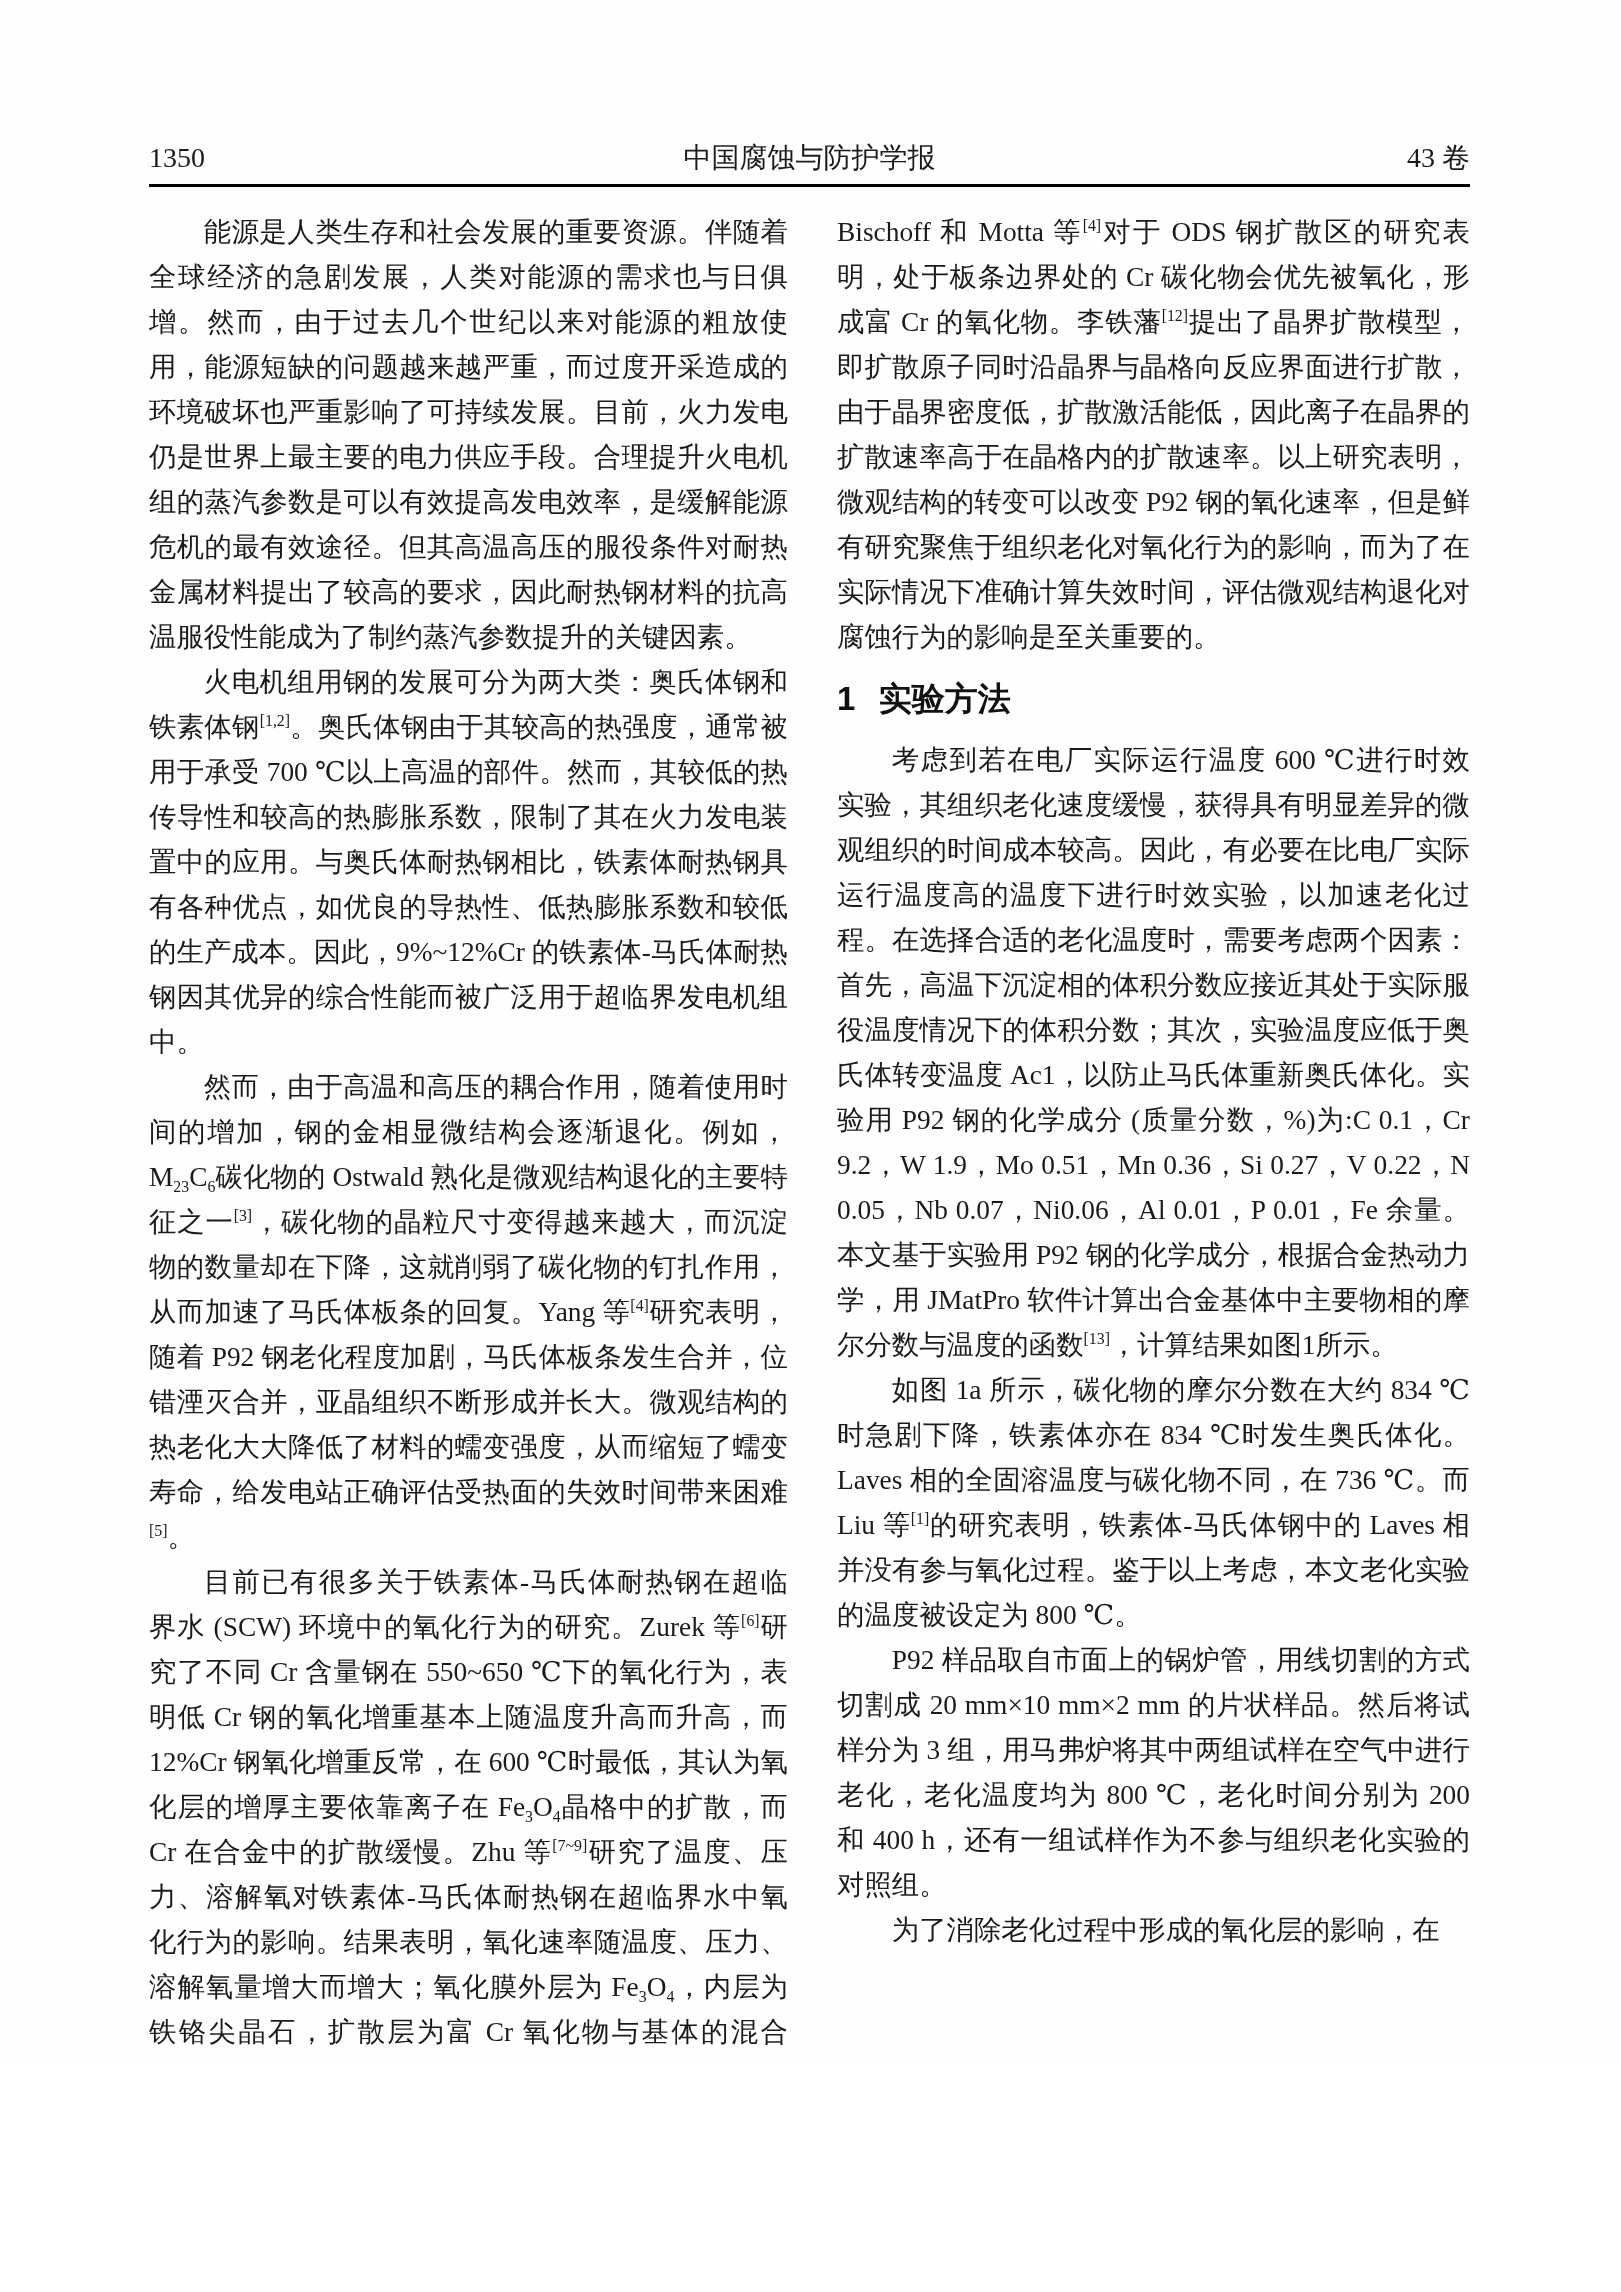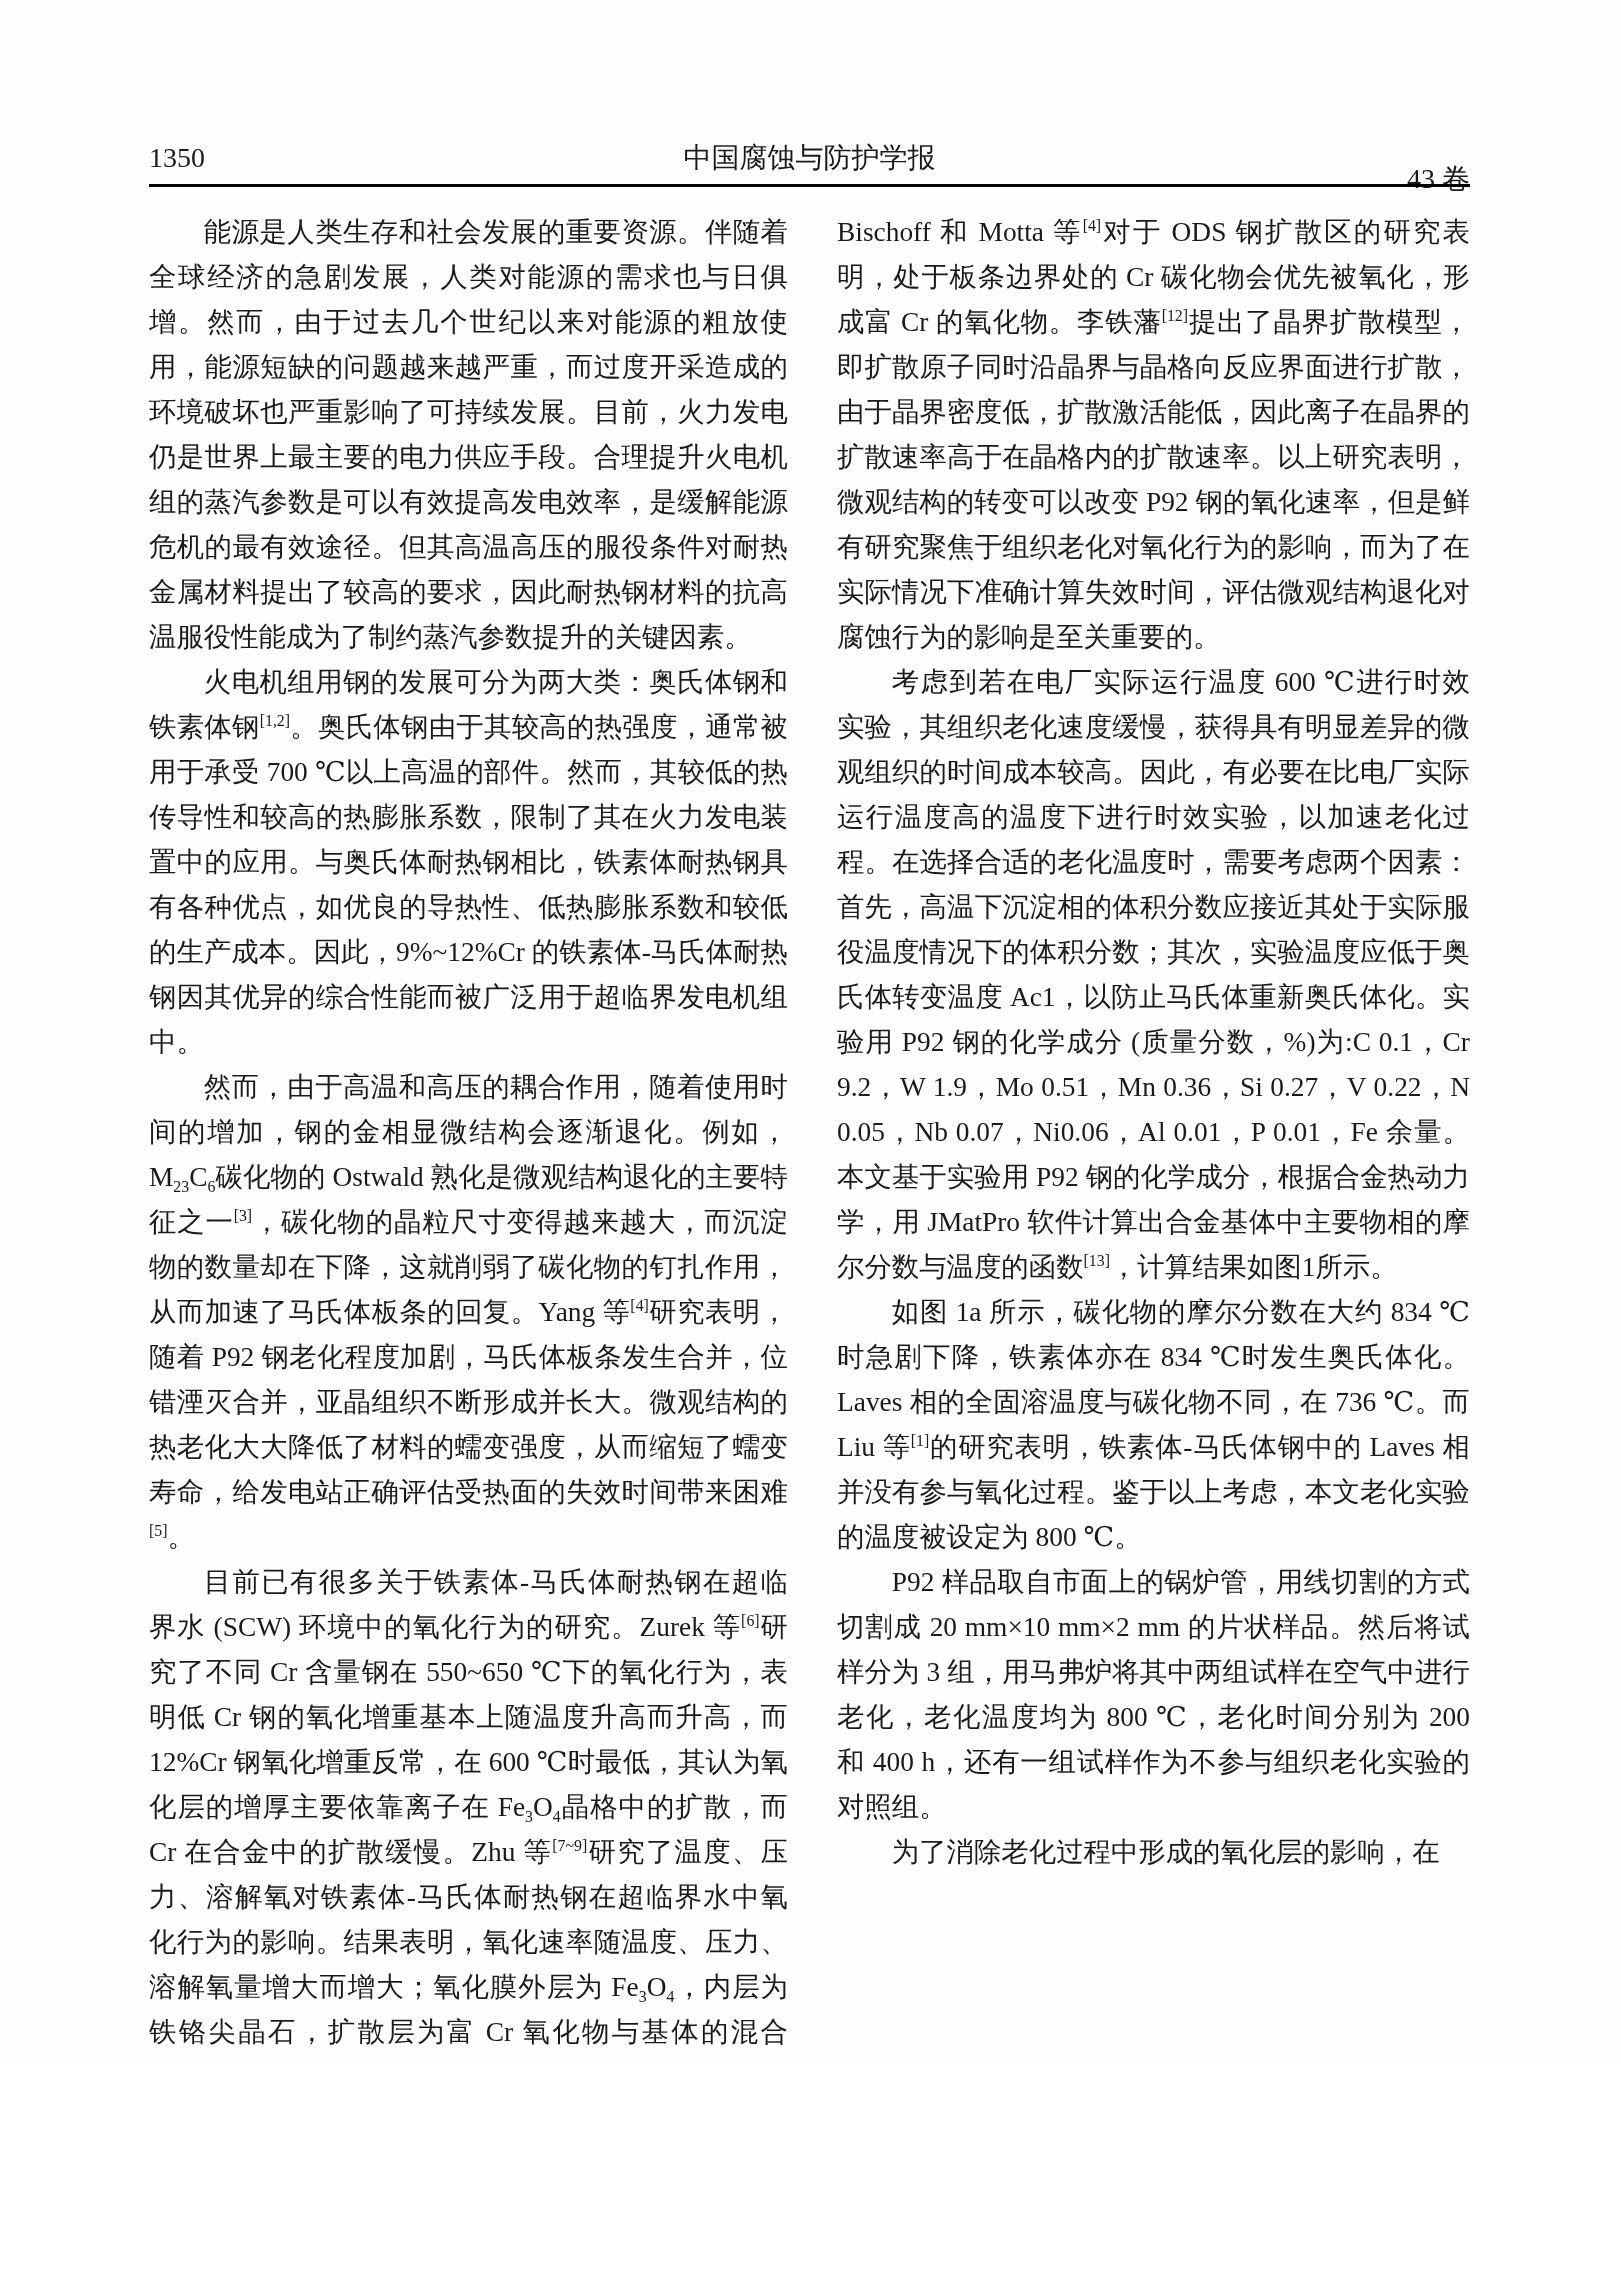--- a/index.html
+++ b/index.html
@@ -20,21 +20,21 @@
     position: absolute;
     left: 149px;
     top: 135px;
     width: 1321px;
     height: 45px;
     font-size: 28px;
     line-height: 45px;
   }
   .page-number { position: absolute; left: 0; top: 0; }
   .journal-title { position: absolute; left: 50%; top: 0; transform: translateX(-50%); white-space: nowrap; }
-  .volume-label { position: absolute; right: 0; top: 0; margin-top: 21px; }
+  .volume-label { position: absolute; right: 0; top: 0; }
   .header-rule {
     position: absolute;
     left: 149px;
     top: 184px;
     width: 1321px;
     height: 2.9px;
     background: #000;
   }
   .col {
     position: absolute;
@@ -79,20 +79,21 @@
   <div class="col col-left">
     <p class="para">能源是人类生存和社会发展的重要资源。伴随着全球经济的急剧发展，人类对能源的需求也与日俱增。然而，由于过去几个世纪以来对能源的粗放使用，能源短缺的问题越来越严重，而过度开采造成的环境破坏也严重影响了可持续发展。目前，火力发电仍是世界上最主要的电力供应手段。合理提升火电机组的蒸汽参数是可以有效提高发电效率，是缓解能源危机的最有效途径。但其高温高压的服役条件对耐热金属材料提出了较高的要求，因此耐热钢材料的抗高温服役性能成为了制约蒸汽参数提升的关键因素。</p>
     <p class="para">火电机组用钢的发展可分为两大类：奥氏体钢和铁素体钢<sup>[1,2]</sup>。奥氏体钢由于其较高的热强度，通常被用于承受 700 ℃以上高温的部件。然而，其较低的热传导性和较高的热膨胀系数，限制了其在火力发电装置中的应用。与奥氏体耐热钢相比，铁素体耐热钢具有各种优点，如优良的导热性、低热膨胀系数和较低的生产成本。因此，9%~12%Cr 的铁素体-马氏体耐热钢因其优异的综合性能而被广泛用于超临界发电机组中。</p>
     <p class="para">然而，由于高温和高压的耦合作用，随着使用时间的增加，钢的金相显微结构会逐渐退化。例如，M<sub>23</sub>C<sub>6</sub>碳化物的 Ostwald 熟化是微观结构退化的主要特征之一<sup>[3]</sup>，碳化物的晶粒尺寸变得越来越大，而沉淀物的数量却在下降，这就削弱了碳化物的钉扎作用，从而加速了马氏体板条的回复。Yang 等<sup>[4]</sup>研究表明，随着 P92 钢老化程度加剧，马氏体板条发生合并，位错湮灭合并，亚晶组织不断形成并长大。微观结构的热老化大大降低了材料的蠕变强度，从而缩短了蠕变寿命，给发电站正确评估受热面的失效时间带来困难<sup>[5]</sup>。</p>
     <p class="para">目前已有很多关于铁素体-马氏体耐热钢在超临界水 (SCW) 环境中的氧化行为的研究。Zurek 等<sup>[6]</sup>研究了不同 Cr 含量钢在 550~650 ℃下的氧化行为，表明低 Cr 钢的氧化增重基本上随温度升高而升高，而 12%Cr 钢氧化增重反常，在 600 ℃时最低，其认为氧化层的增厚主要依靠离子在 Fe<sub>3</sub>O<sub>4</sub>晶格中的扩散，而 Cr 在合金中的扩散缓慢。Zhu 等<sup>[7~9]</sup>研究了温度、压力、溶解氧对铁素体-马氏体耐热钢在超临界水中氧化行为的影响。结果表明，氧化速率随温度、压力、溶解氧量增大而增大；氧化膜外层为 Fe<sub>3</sub>O<sub>4</sub>，内层为铁铬尖晶石，扩散层为富 Cr 氧化物与基体的混合物。Baltušnikas 等<sup>[10]</sup>研究表明，由于 Cr 在 M<sub>23</sub>C<sub>6</sub>晶格中的高溶解度，它将逐渐从基体迁移到碳化物中，这可能导致基体中出现贫 Cr 区。</p>
   </div>
 
   <div class="col col-right">
     <p class="para no-indent">Bischoff 和 Motta 等<sup>[4]</sup>对于 ODS 钢扩散区的研究表明，处于板条边界处的 Cr 碳化物会优先被氧化，形成富 Cr 的氧化物。李铁藩<sup>[12]</sup>提出了晶界扩散模型，即扩散原子同时沿晶界与晶格向反应界面进行扩散，由于晶界密度低，扩散激活能低，因此离子在晶界的扩散速率高于在晶格内的扩散速率。以上研究表明，微观结构的转变可以改变 P92 钢的氧化速率，但是鲜有研究聚焦于组织老化对氧化行为的影响，而为了在实际情况下准确计算失效时间，评估微观结构退化对腐蚀行为的影响是至关重要的。</p>
 
+    <h2 class="section-heading"><span class="section-number">1</span><span class="section-title">实验方法</span></h2>
 
     <p class="para">考虑到若在电厂实际运行温度 600 ℃进行时效实验，其组织老化速度缓慢，获得具有明显差异的微观组织的时间成本较高。因此，有必要在比电厂实际运行温度高的温度下进行时效实验，以加速老化过程。在选择合适的老化温度时，需要考虑两个因素：首先，高温下沉淀相的体积分数应接近其处于实际服役温度情况下的体积分数；其次，实验温度应低于奥氏体转变温度 Ac1，以防止马氏体重新奥氏体化。实验用 P92 钢的化学成分 (质量分数，%)为:C 0.1，Cr 9.2，W 1.9，Mo 0.51，Mn 0.36，Si 0.27，V 0.22，N 0.05，Nb 0.07，Ni0.06，Al 0.01，P 0.01，Fe 余量。本文基于实验用 P92 钢的化学成分，根据合金热动力学，用 JMatPro 软件计算出合金基体中主要物相的摩尔分数与温度的函数<sup>[13]</sup>，计算结果如图1所示。</p>
     <p class="para">如图 1a 所示，碳化物的摩尔分数在大约 834 ℃时急剧下降，铁素体亦在 834 ℃时发生奥氏体化。Laves 相的全固溶温度与碳化物不同，在 736 ℃。而 Liu 等<sup>[1]</sup>的研究表明，铁素体-马氏体钢中的 Laves 相并没有参与氧化过程。鉴于以上考虑，本文老化实验的温度被设定为 800 ℃。</p>
     <p class="para">P92 样品取自市面上的锅炉管，用线切割的方式切割成 20 mm×10 mm×2 mm 的片状样品。然后将试样分为 3 组，用马弗炉将其中两组试样在空气中进行老化，老化温度均为 800 ℃，老化时间分别为 200 和 400 h，还有一组试样作为不参与组织老化实验的对照组。</p>
     <p class="para">为了消除老化过程中形成的氧化层的影响，在</p>
   </div>
 
 </div>
 
 

